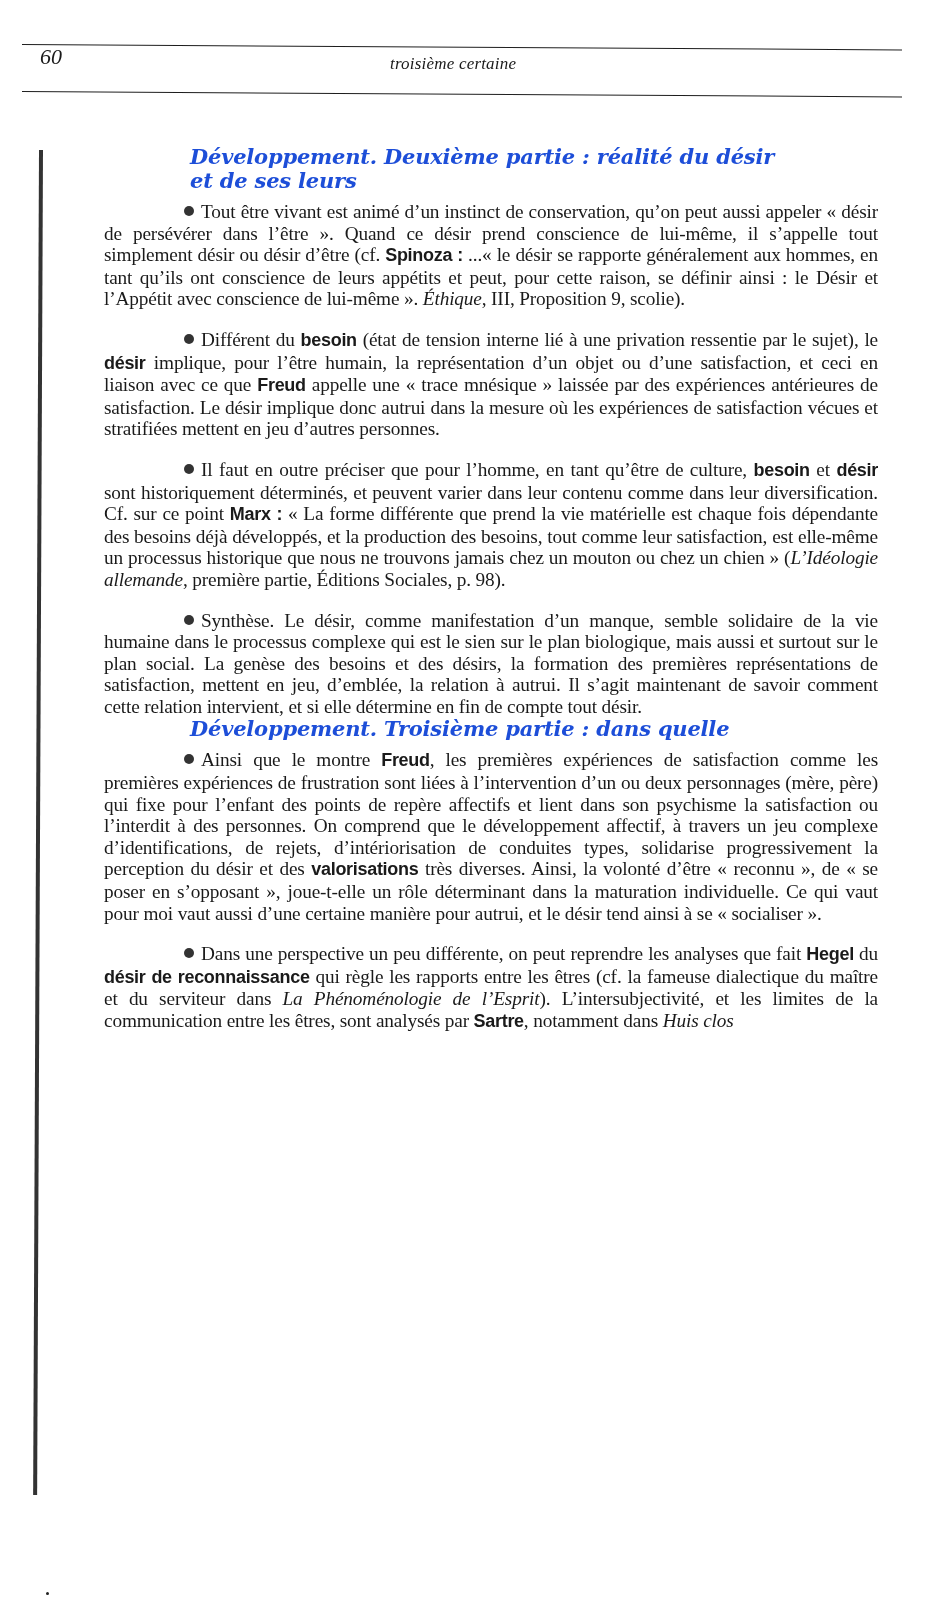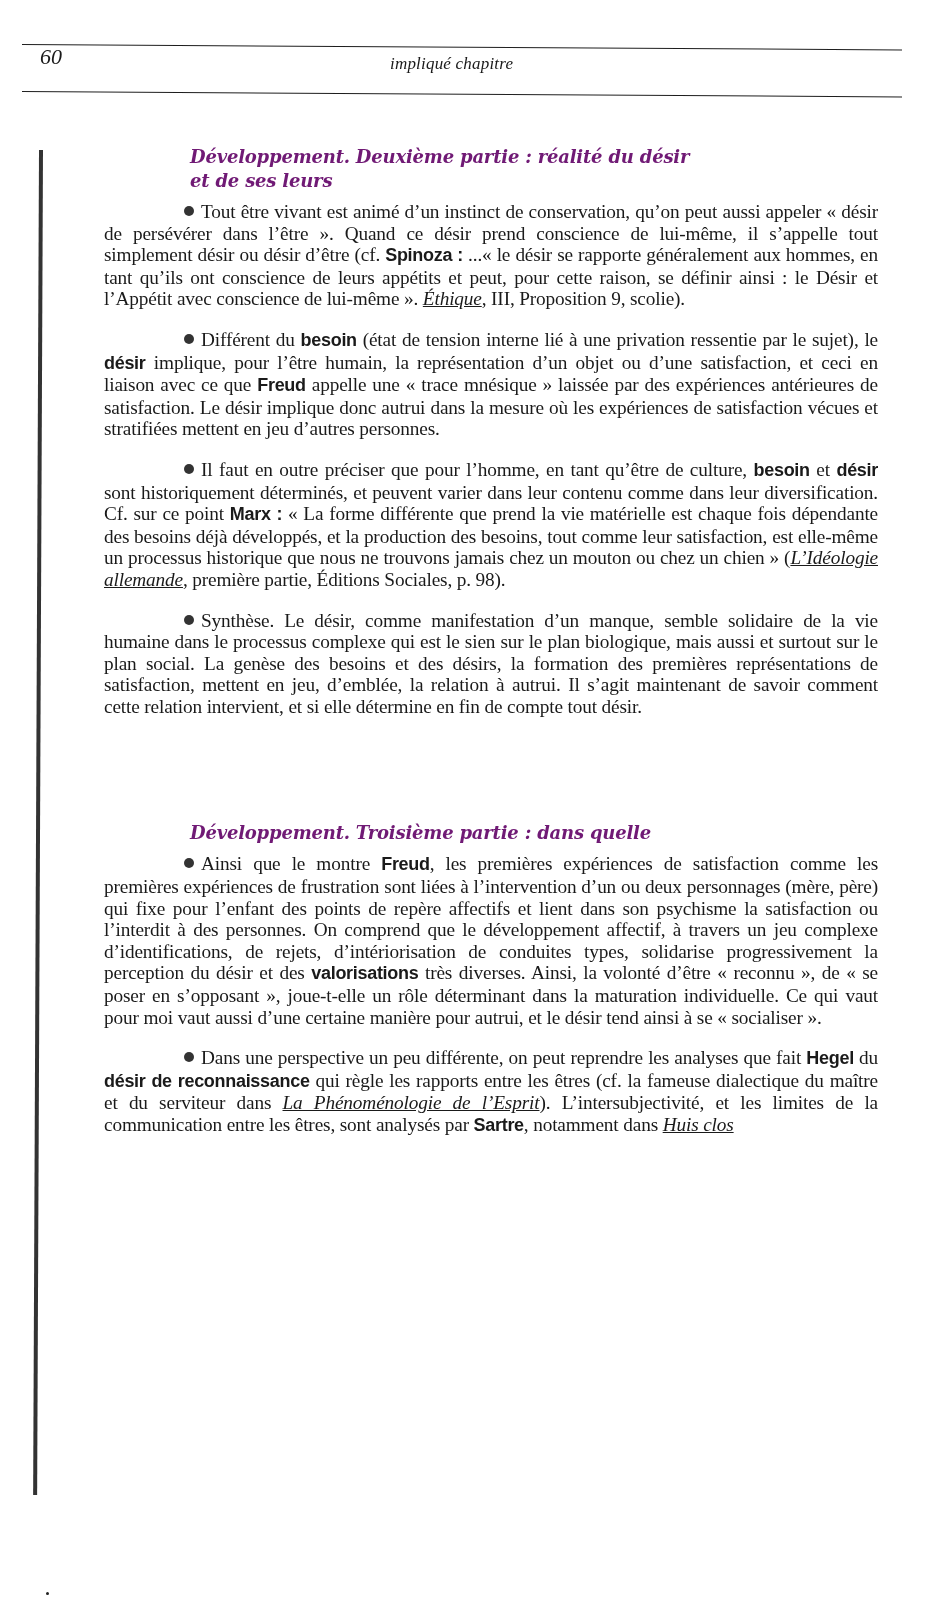--- a/index.html
+++ b/index.html
@@ -11,38 +11,38 @@
   .rule.top { top: 44px; transform: rotate(0.35deg); transform-origin: left center; }
   .rule.bottom { top: 91px; transform: rotate(0.35deg); transform-origin: left center; }
   .page-number { position: absolute; left: 40px; top: 44px; font-style: italic; font-size: 22px; }
   .running-head { position: absolute; left: 390px; top: 54px; font-style: italic; font-size: 17px; letter-spacing: 0.2px; }
   .margin-bar { position: absolute; left: 39px; top: 150px; width: 4px; height: 1345px; background: #333; transform: rotate(0.25deg); transform-origin: top center; }
   .stray-dot { position: absolute; left: 46px; top: 1592px; width: 3px; height: 3px; border-radius: 50%; background: #222; }
 
   .content { position: absolute; left: 104px; top: 145px; width: 774px; }
   h2.section-title {
     font-family: "DejaVu Serif", serif; font-style: italic; font-weight: bold;
-    font-size: 18px; line-height: 24px; margin: 0 0 8px 86px; color: #701a75; letter-spacing: -0.2px;
+    font-size: 21px; line-height: 24px; margin: 0 0 8px 86px; color: #1d4ed8; letter-spacing: -0.2px;
   }
   p.para {
     margin: 0; font-size: 19.3px; line-height: 21.6px; text-align: justify; letter-spacing: -0.15px;
   }
   p.para + p.para { margin-top: 19px; }
   .indent { display: inline-block; width: 80px; }
   .bullet { display: inline-block; width: 10px; height: 10px; border-radius: 50%; background: #333; margin-right: 7px; vertical-align: 2px; }
   b { font-family: Liberation Sans, sans-serif; font-weight: bold; font-size: 18px; letter-spacing: -0.3px; }
-  i { font-style: italic; text-decoration: underline; }
-  .section2 { margin-top: 104px; }
+  i { font-style: italic; }
+  .section2 { }
 </style>
 </head>
 <body>
 
 <div class="rule top"></div>
 <div class="page-number">60</div>
-<div class="running-head">impliqué chapitre</div>
+<div class="running-head">troisième certaine</div>
 <div class="rule bottom"></div>
 
 <div class="margin-bar"></div>
 <div class="stray-dot"></div>
 
 <div class="content">
   <section>
     <h2 class="section-title">
       <span>Développement. Deuxième partie : réalité du désir</span><br>
       <span>et de ses leurs</span>

